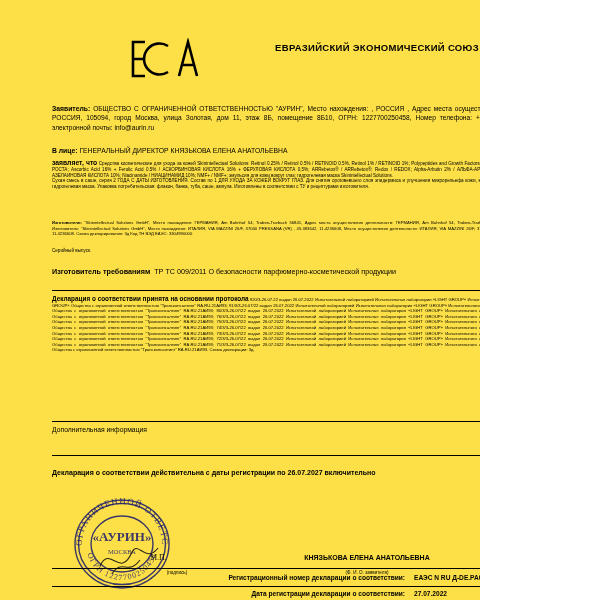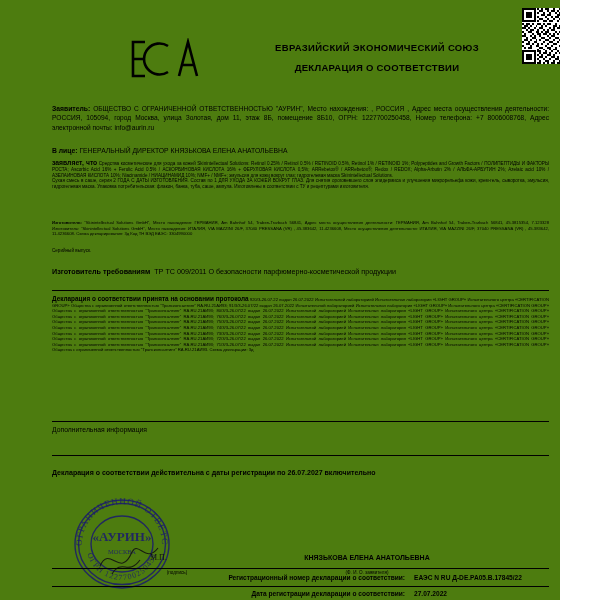--- a/index.html
+++ b/index.html
@@ -6,23 +6,23 @@
     margin: 0;
     padding: 0;
     background: #ffffff;
   }
   body {
     font-family: "Liberation Serif", serif;
     color: #000;
   }
   .page {
     position: relative;
-    width: 560px;
+    width: 480px;
     height: 600px;
-    background: #4d7c0f;
+    background: #fde047;
     box-sizing: border-box;
     overflow: hidden;
   }
   .sheet {
     position: absolute;
     left: 22px;
     top: 8px;
     width: 556px;
     height: 584px;
     box-sizing: border-box;
@@ -473,21 +473,20 @@
         <g fill="none" stroke="#000" stroke-width="2.6">
           <path d="M18 4 H6 V21 H16 M6 21 V38 H18"></path>
           <path d="M41 8 A15.5 15.5 0 1 0 41 34"></path>
           <path d="M52 38 L61 4 L70 38 M55.5 27 H66.5"></path>
         </g>
       </svg>
     </div>
 
     <div class="title-block">
       <div class="title-main">ЕВРАЗИЙСКИЙ ЭКОНОМИЧЕСКИЙ СОЮЗ</div>
-      <div class="title-sub">ДЕКЛАРАЦИЯ О СООТВЕТСТВИИ</div>
     </div>
 
     <div class="blk body-txt" id="applicant">
       <span class="lbl">Заявитель:</span>
       <span>ОБЩЕСТВО С ОГРАНИЧЕННОЙ ОТВЕТСТВЕННОСТЬЮ "АУРИН", Место нахождения: , РОССИЯ , Адрес места осуществления деятельности: РОССИЯ, 105094, город Москва, улица Золотая, дом 11, этаж 8Б, помещение 8Б10, ОГРН: 1227700250458, Номер телефона: +7 8006008768, Адрес электронной почты: info@aurin.ru</span>
     </div>
 
     <div class="blk" id="person-line">
       <span class="lbl">В лице:</span>
       <span>ГЕНЕРАЛЬНЫЙ ДИРЕКТОР КНЯЗЬКОВА ЕЛЕНА АНАТОЛЬЕВНА</span>

